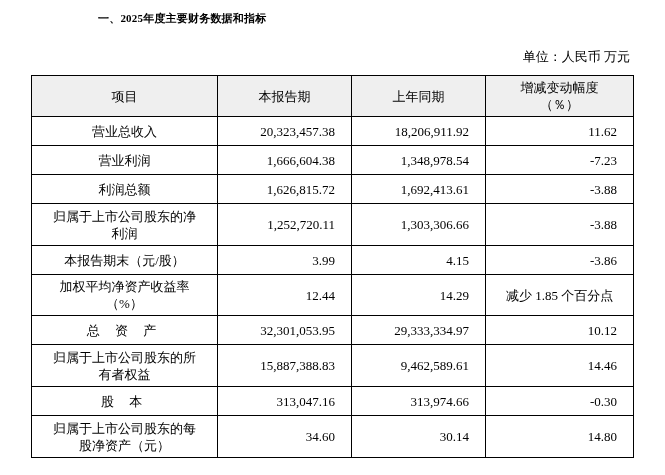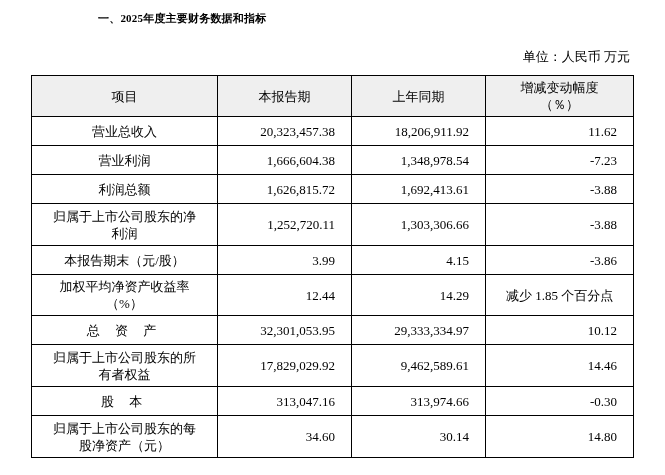--- a/index.html
+++ b/index.html
@@ -150,21 +150,21 @@
 
       <tr>
         <td class="lbl spaced">总 资 产</td>
         <td class="num">32,301,053.95</td>
         <td class="num">29,333,334.97</td>
         <td class="num">10.12</td>
       </tr>
 
       <tr class="tall">
         <td class="lbl">归属于上市公司股东的所有者权益</td>
-        <td class="num">17,829,029.92</td>
+        <td class="num">15,887,388.83</td>
         <td class="num">9,462,589.61</td>
         <td class="num">14.46</td>
       </tr>
 
       <tr>
         <td class="lbl spaced">股 本</td>
         <td class="num">313,047.16</td>
         <td class="num">313,974.66</td>
         <td class="num">-0.30</td>
       </tr>

